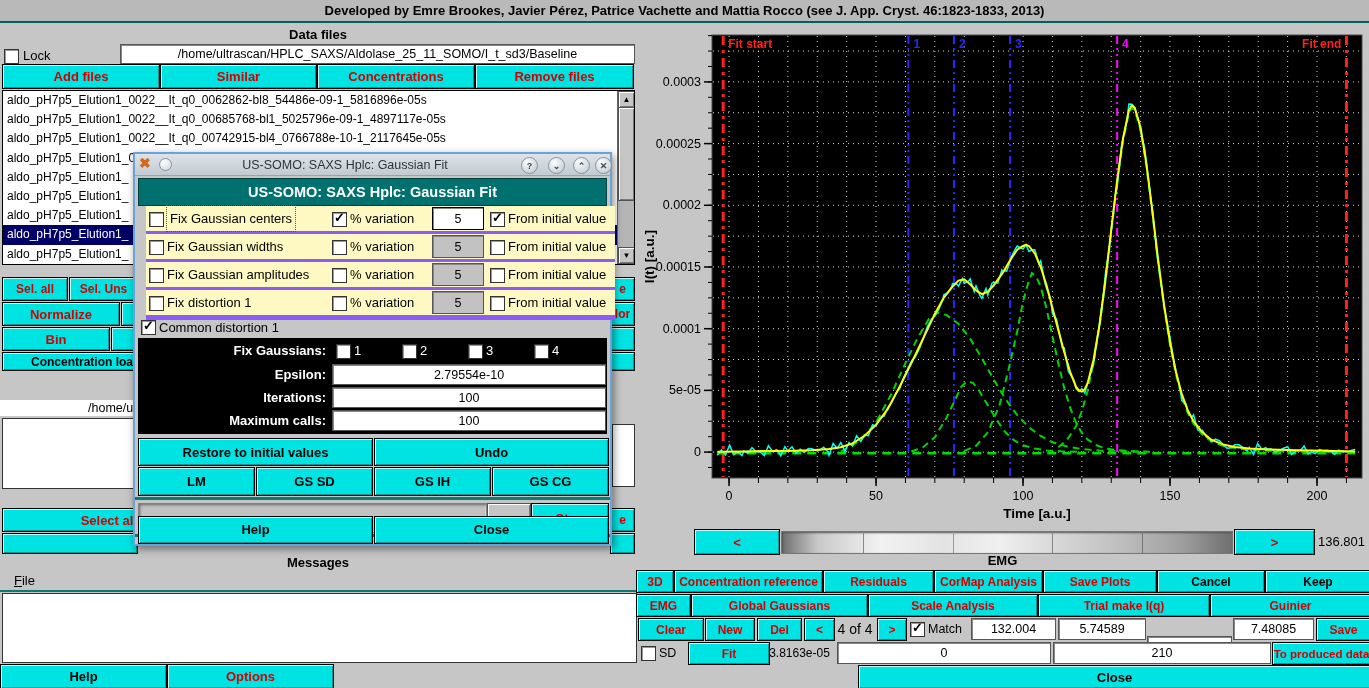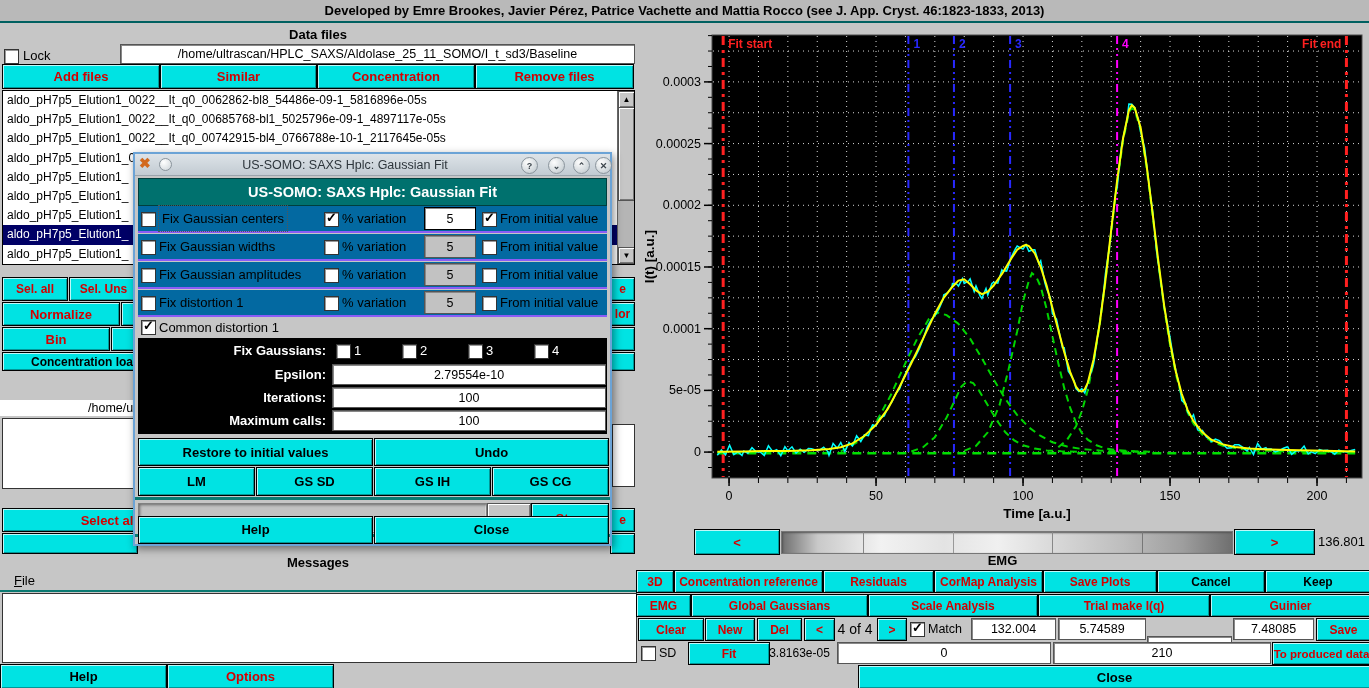--- a/index.html
+++ b/index.html
@@ -33,21 +33,21 @@
     content:"\2713";position:absolute;left:1px;top:-3px;
     font-size:13px;font-weight:bold;color:#000;
   }
   .titlebtn{
     position:absolute;width:15px;height:15px;border-radius:50%;
     background:radial-gradient(circle at 35% 30%,#fdfdfd,#cfd6da 70%,#aeb6bc);
     border:1px solid #8a949c;display:flex;align-items:center;justify-content:center;
     font-size:9px;font-weight:bold;color:#3c454c;
   }
   .tealrule{position:absolute;background:#0a7a72;}
-  .drow{position:absolute;left:3px;width:469px;height:25px;border-bottom:2px solid #8b5cf6;background:#0369a1;}
+  .drow{position:absolute;left:11px;width:469px;height:25px;border-bottom:5px solid #8b5cf6;background:#fef9c3;}
   .sunken{
     background:#c2c2c2;border:1px solid #808080;
     box-shadow:inset 1px 1px 3px #6a6a6a,inset -1px -1px 0 #e8e8e8;
   }
   .raised{
     background:#c6c6c6;border:1px solid #555;
     box-shadow:inset 1px 1px 0 #fff,inset -1px -1px 0 #777;
   }
   .listrow{height:19.2px;line-height:19.2px;font-size:12px;padding-left:4px;white-space:nowrap;overflow:hidden;}
   .listrow.sel{background:#000066;color:#fff;}
@@ -59,21 +59,21 @@
 <div class="abs center bold" style="left:0;top:0;width:1369px;height:21px;background:#b9b9b9;border-bottom:2px solid #006060;font-size:13px;">Developed by Emre Brookes, Javier Pérez, Patrice Vachette and Mattia Rocco (see J. App. Cryst. 46:1823-1833, 2013)</div>
 
 <div class="abs center bold" style="left:0;top:26px;width:636px;height:16px;font-size:13px;">Data files</div>
 
 <span class="chk" style="left:4px;top:49px;"></span>
 <div class="glabel" style="left:23px;top:46px;height:18px;">Lock</div>
 <div class="field" style="left:120px;top:44px;width:513px;height:18px;">/home/ultrascan/HPLC_SAXS/Aldolase_25_11_SOMO/I_t_sd3/Baseline</div>
 
 <div class="btn red" style="left:2px;top:64px;width:156px;height:23px;">Add files</div>
 <div class="btn red" style="left:160px;top:64px;width:155px;height:23px;">Similar</div>
-<div class="btn red" style="left:317px;top:64px;width:156px;height:23px;">Concentration</div>
+<div class="btn red" style="left:317px;top:64px;width:156px;height:23px;">Concentrations</div>
 <div class="btn red" style="left:475px;top:64px;width:157px;height:23px;">Remove files</div>
 
 <div class="abs" style="left:2px;top:90px;width:631px;height:173px;background:#fff;border:1px solid #000;overflow:hidden;">
   <div style="position:absolute;left:0;top:0;right:16px;bottom:0;overflow:hidden;">
     <div class="listrow">aldo_pH7p5_Elution1_0022__It_q0_0062862-bl8_54486e-09-1_5816896e-05s</div>
     <div class="listrow">aldo_pH7p5_Elution1_0022__It_q0_00685768-bl1_5025796e-09-1_4897117e-05s</div>
     <div class="listrow">aldo_pH7p5_Elution1_0022__It_q0_00742915-bl4_0766788e-10-1_2117645e-05s</div>
     <div class="listrow">aldo_pH7p5_Elution1_0022</div>
     <div class="listrow">aldo_pH7p5_Elution1_</div>
     <div class="listrow">aldo_pH7p5_Elution1_</div>

